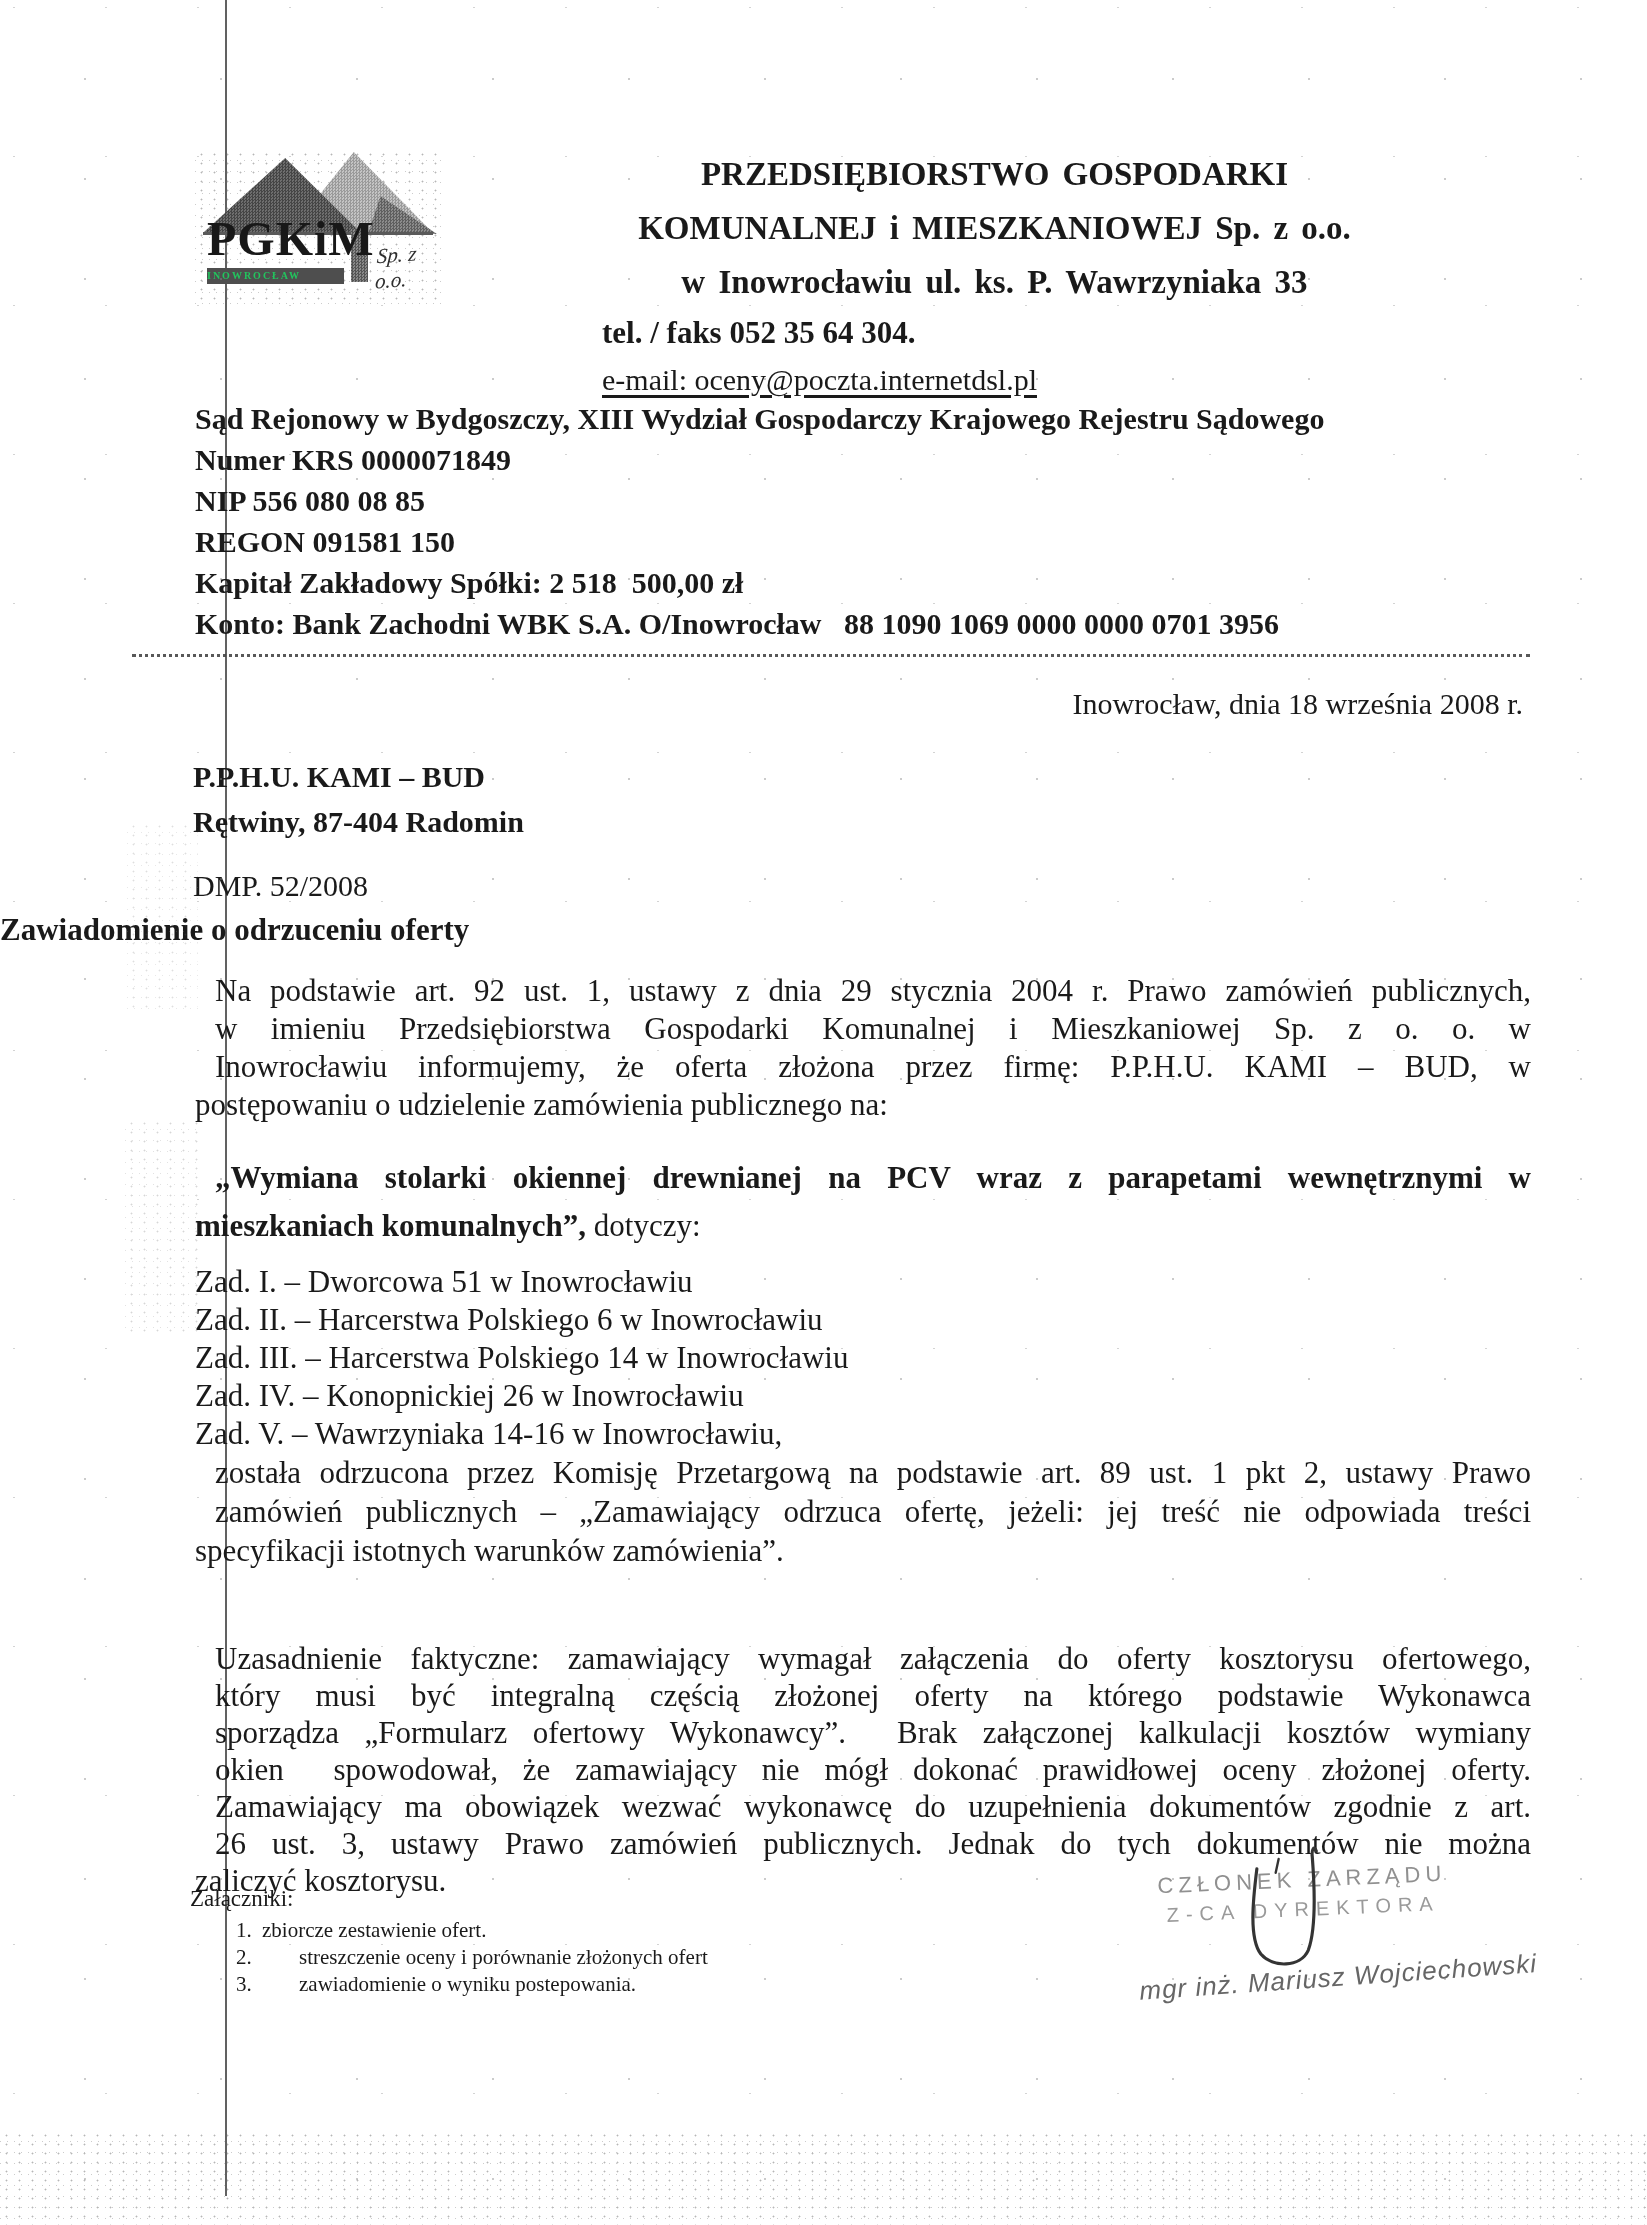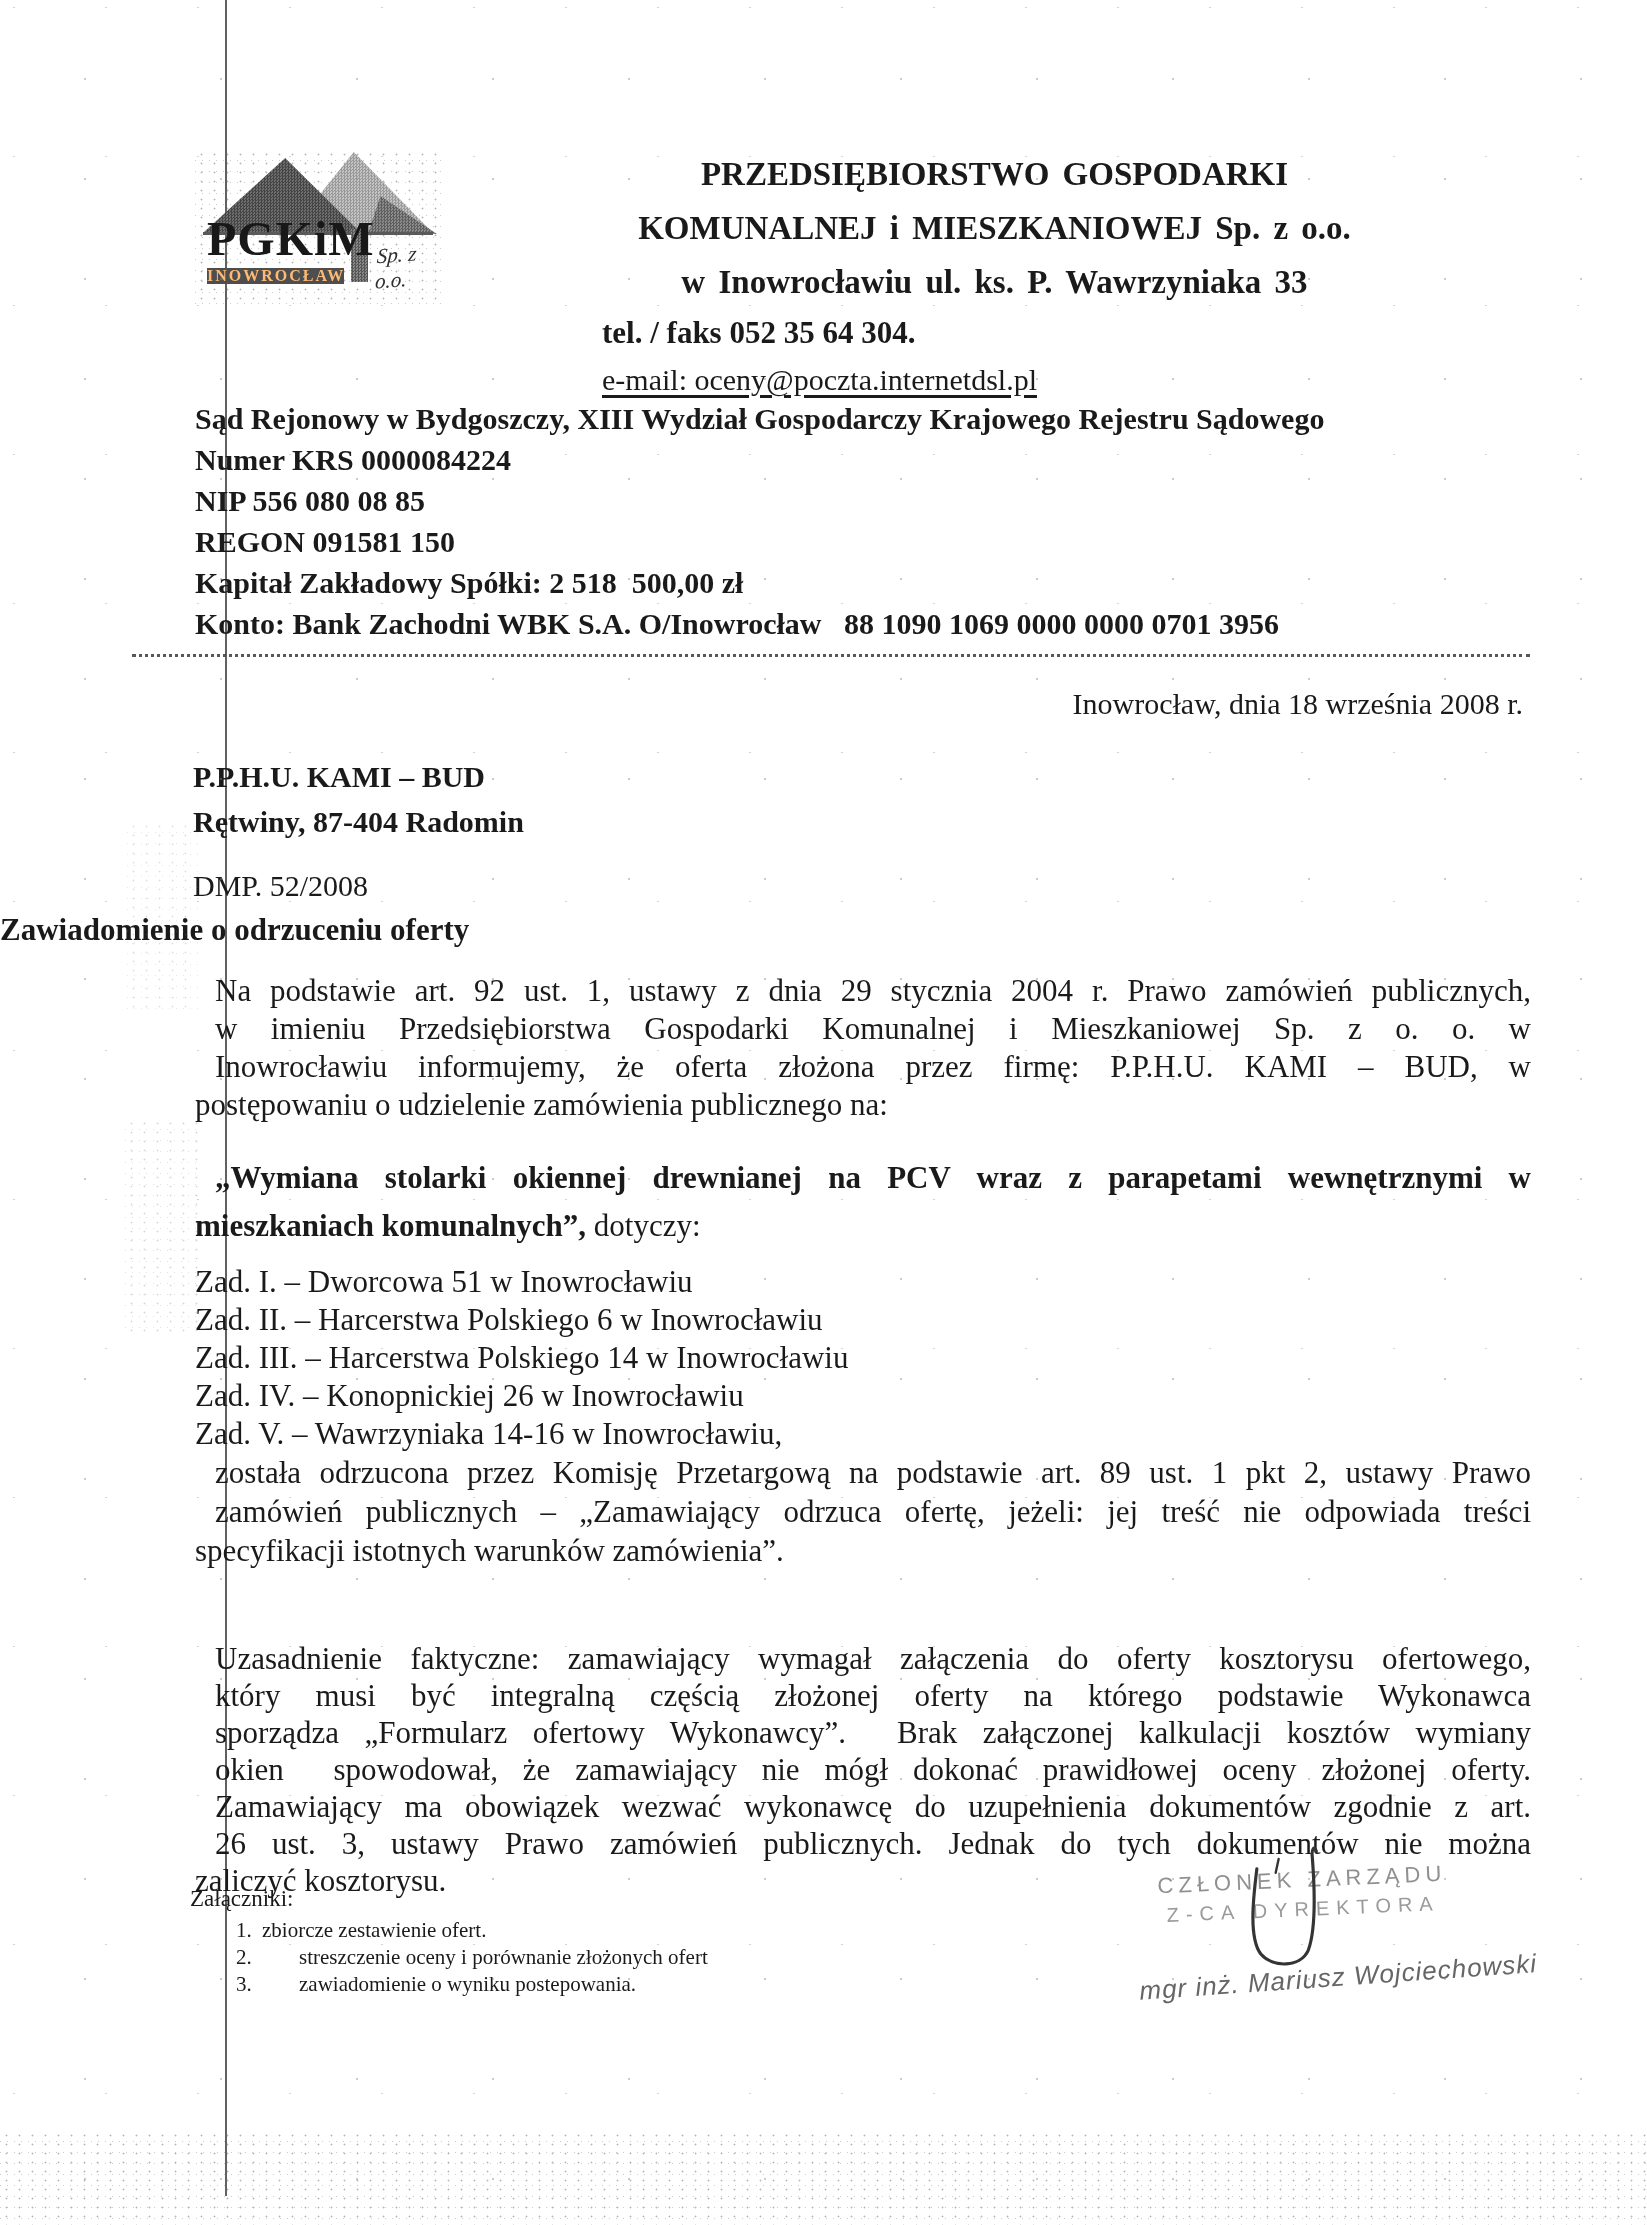--- a/index.html
+++ b/index.html
@@ -42,21 +42,21 @@
     background:repeating-conic-gradient(#5f5f5f 0% 25%,#8c8c8c 0% 50%) 0 0/3px 3px;}
   .mt-left{left:8px;top:8px;width:158px;height:75px;
     clip-path:polygon(52% 0,0 100%,100% 100%);
     background:repeating-conic-gradient(#454545 0% 25%,#6e6e6e 0% 50%) 0 0/3px 3px;}
   .logo-base{position:absolute;left:8px;top:82px;width:230px;height:3px;background:#5a5a5a;}
   .logo-stripe{position:absolute;left:156px;top:79px;width:17px;height:53px;
     background:repeating-conic-gradient(#555 0% 25%,#8a8a8a 0% 50%) 0 0/3px 3px;}
   .logo-word{position:absolute;left:12px;top:64px;font-size:48px;line-height:1.05;
     font-weight:bold;letter-spacing:1px;color:#181818;}
   .logo-band{position:absolute;left:12px;top:118px;width:137px;height:16px;background:#4e4e4e;
-    color:#fdba74;font-size:16px;line-height:16px;text-align:right;letter-spacing:2px;font-weight:bold;}
+    color:#22c55e;font-size:10px;line-height:16px;text-align:left;letter-spacing:2px;font-weight:bold;}
   .logo-suffix{position:absolute;left:181px;top:92px;font-size:21px;font-style:italic;
     transform:rotate(-4deg) skewX(-8deg);color:#2d2d2d;}
 
   
   .letterhead{position:absolute;left:564px;top:147px;width:861px;}
   .lh-c{text-align:center;font-weight:bold;font-size:33px;line-height:54px;word-spacing:5px;white-space:nowrap;}
   .lh-phone{font-weight:bold;font-size:31px;line-height:48px;padding-left:38px;}
   .lh-email{font-size:30px;line-height:46px;padding-left:38px;
     text-decoration:underline;text-underline-offset:5px;}
 
@@ -128,21 +128,21 @@
   <div class="letterhead">
     <div class="lh-c">PRZEDSIĘBIORSTWO GOSPODARKI</div>
     <div class="lh-c">KOMUNALNEJ i MIESZKANIOWEJ Sp. z o.o.</div>
     <div class="lh-c">w Inowrocławiu ul. ks. P. Wawrzyniaka 33</div>
     <div class="lh-phone">tel. / faks 052 35 64 304.</div>
     <div class="lh-email">e-mail: oceny@poczta.internetdsl.pl</div>
   </div>
 
   <div class="registry">
     <div>Sąd Rejonowy w Bydgoszczy, XIII Wydział Gospodarczy Krajowego Rejestru Sądowego</div>
-    <div>Numer KRS 0000084224</div>
+    <div>Numer KRS 0000071849</div>
     <div>NIP 556 080 08 85</div>
     <div>REGON 091581 150</div>
     <div>Kapitał Zakładowy Spółki: 2 518  500,00 zł</div>
     <div>Konto: Bank Zachodni WBK S.A. O/Inowrocław   88 1090 1069 0000 0000 0701 3956</div>
   </div>
 
   <div class="rule"></div>
 
   <div class="dateline">Inowrocław, dnia 18 września 2008 r.</div>
 

